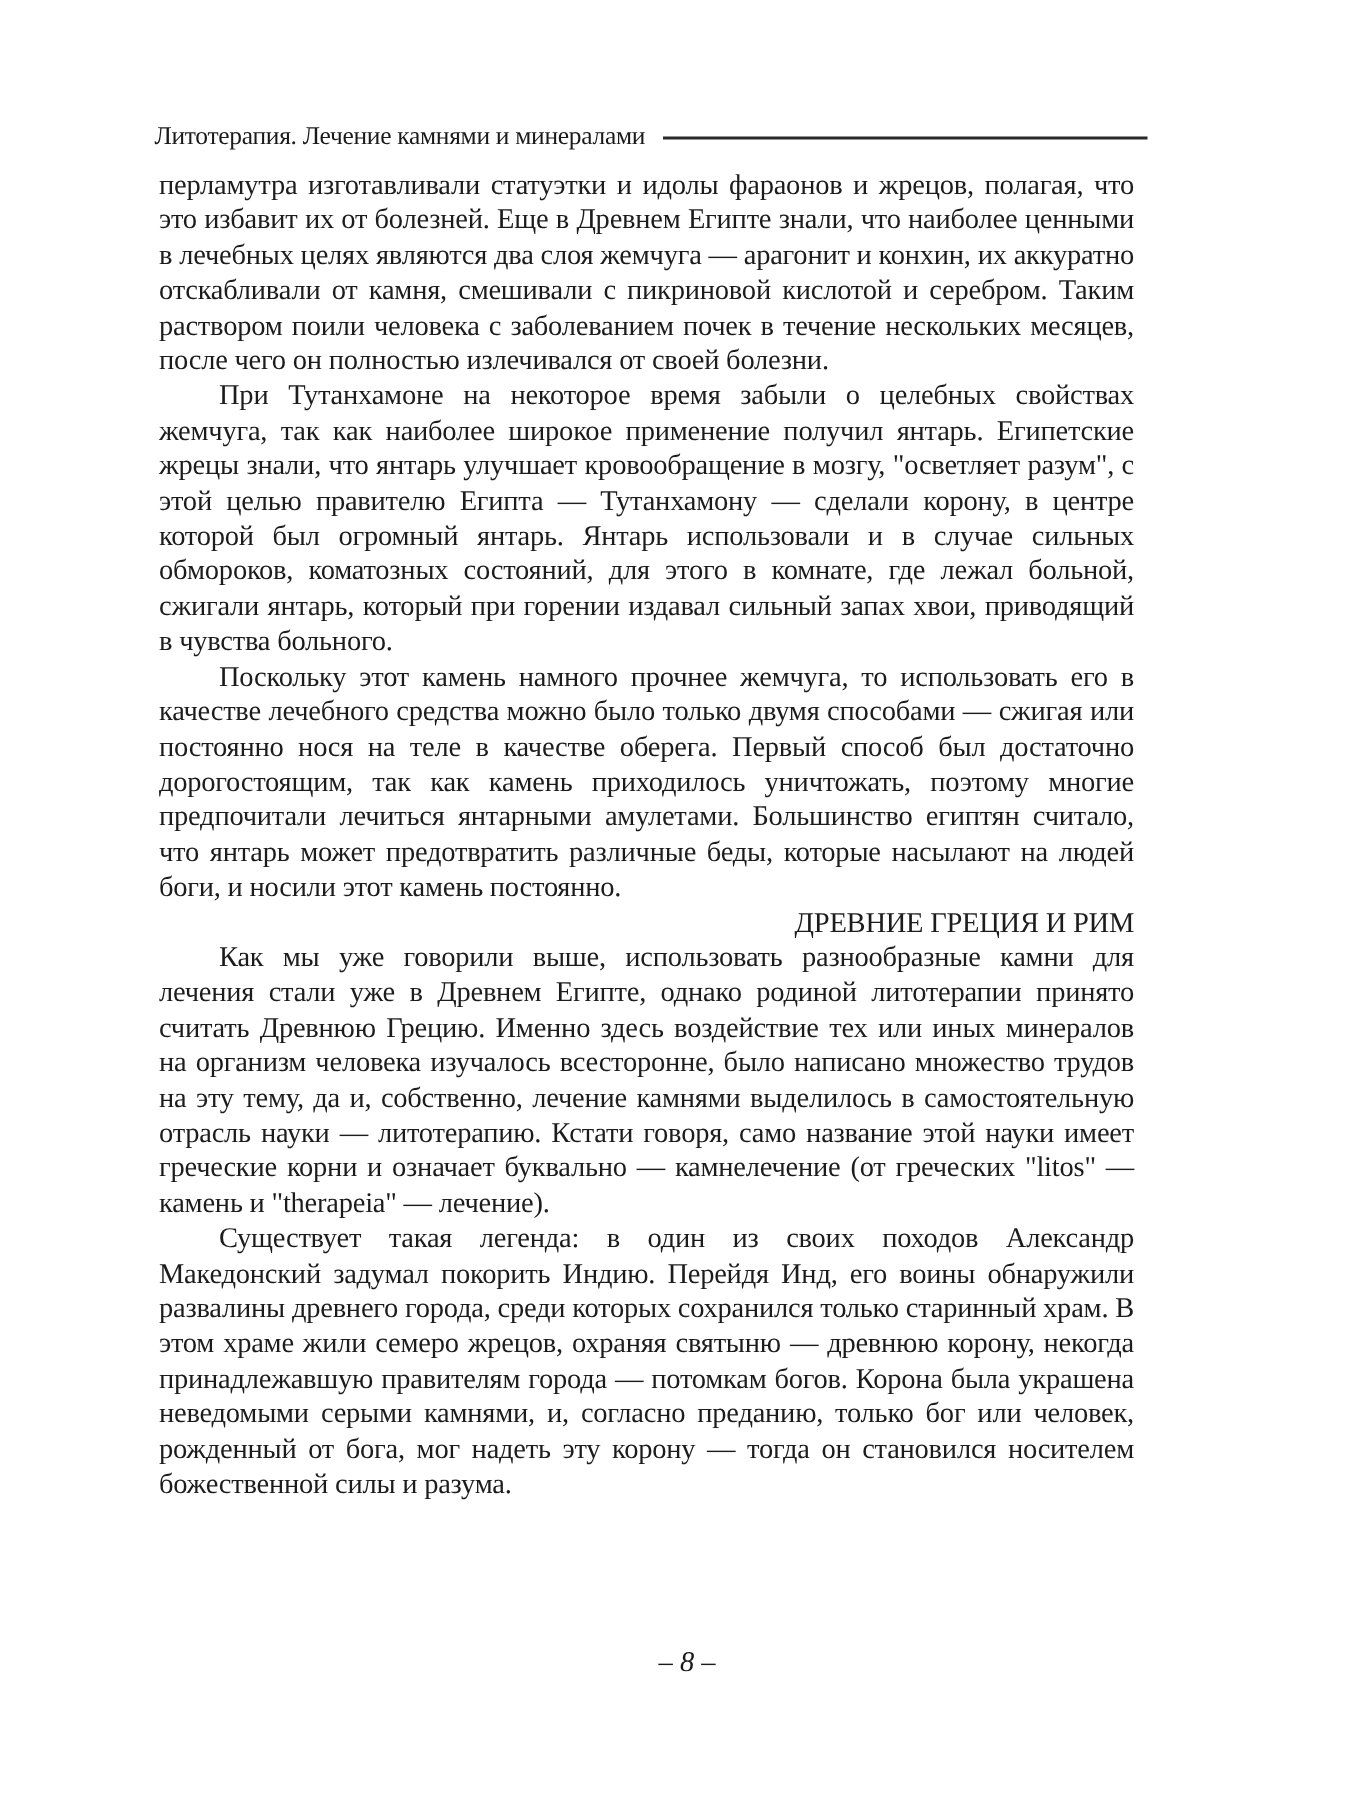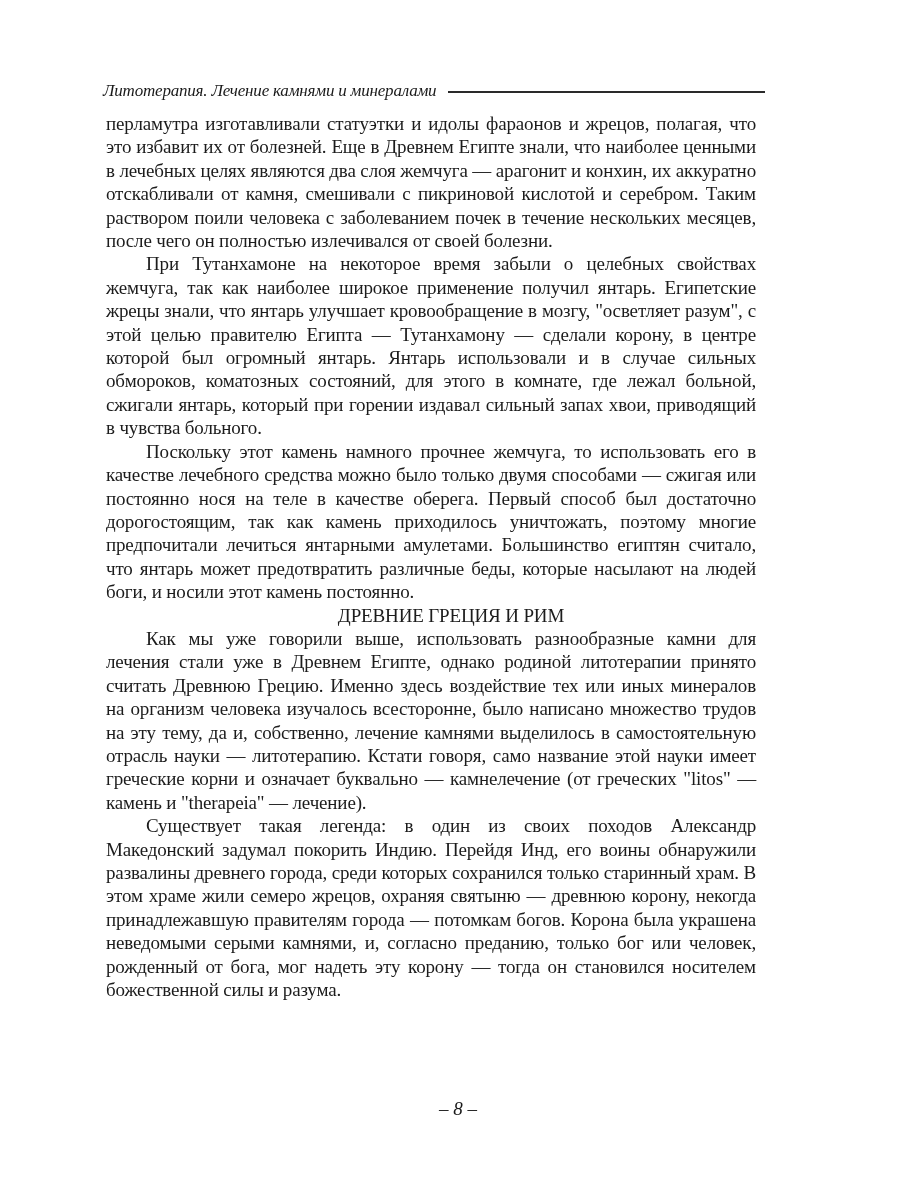--- a/index.html
+++ b/index.html
@@ -2,32 +2,32 @@
 <html><head>
 <meta charset="utf-8">
 <style>
   html, body { margin: 0; padding: 0; background: #ffffff; }
   body { width: 900px; height: 1200px; position: relative; overflow: hidden; }
   .header {
     position: absolute; left: 103px; top: 78px; width: 662px; height: 26px;
     display: flex; align-items: center;
   }
   .header-title {
-    font-family: "Liberation Serif", serif; font-style: italic; font-size: 17px;
+    font-family: "Liberation Serif", serif; font-size: 17px;
     color: #1a1a1a; white-space: nowrap; letter-spacing: -0.2px;
   }
   .header-rule { flex: 1; height: 2px; background: #2a2a2a; margin-left: 12px; margin-top: 2px; }
   .body {
     position: absolute; left: 106px; top: 112px; width: 650px;
     font-family: "Liberation Serif", serif; font-size: 19px; line-height: 23.4px;
     color: #1c1c1c; text-align: justify; letter-spacing: -0.15px;
   }
   .body p { margin: 0; text-indent: 40px; }
   .body p.first { text-indent: 0; }
-  .body .section-heading { text-indent: 40px; text-align: center; }
+  .body .section-heading { text-indent: 40px; text-align: right; }
   .page-number {
     position: absolute; top: 1098px; left: 0; width: 900px; text-align: center;
     font-family: "Liberation Serif", serif; font-style: italic; font-size: 19px; color: #1a1a1a;
     padding-left: 8px;
   }
 </style>
 </head>
 <body>
 
 <div class="header">

